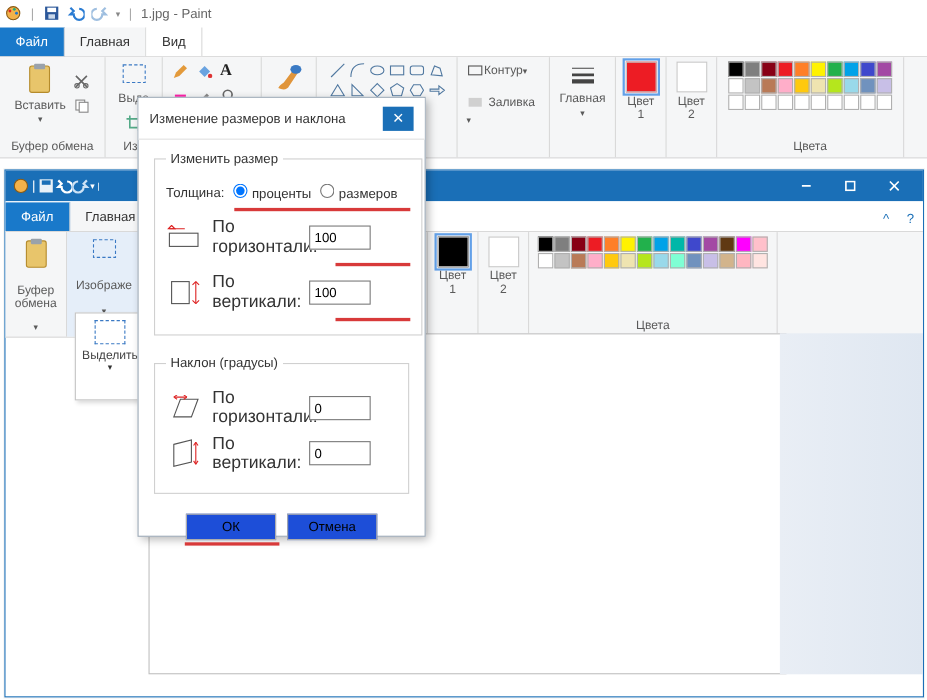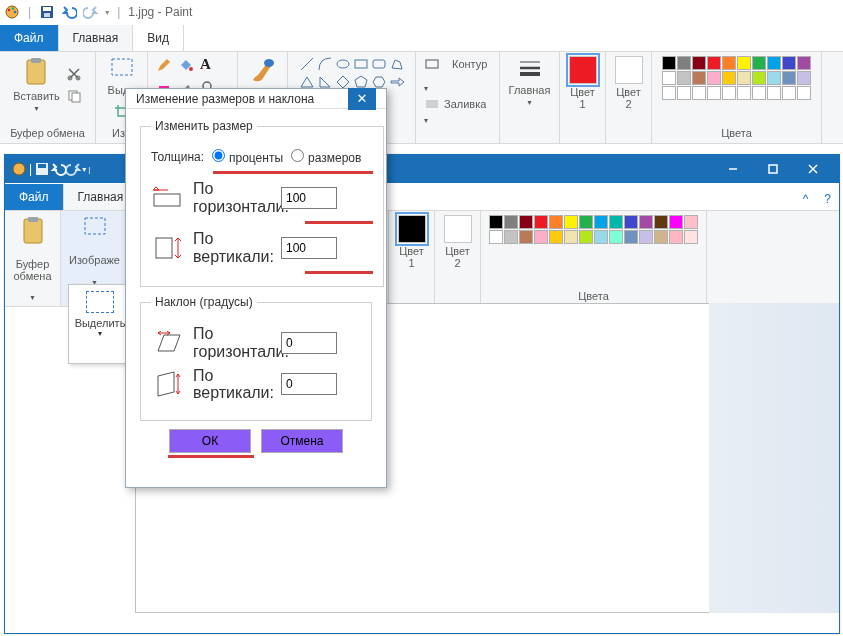--- a/index.html
+++ b/index.html
@@ -38,33 +38,33 @@
   .ribbon2 { height: 96px; display: flex; background: #f5f6f7; border-bottom: 1px solid #d9d9d9; }
 
   
   .popup { position: absolute; left: 68px; top: 284px; width: 64px; height: 80px; background: #fff; border: 1px solid #c5c5c5; display: flex; flex-direction: column; align-items: center; padding: 6px 0; box-shadow: 2px 2px 4px rgba(0,0,0,0.15); }
   .popup .sel { width: 28px; height: 22px; border: 1px dashed #3a79c4; }
   .popup .lbl { font-size: 11px; color: #444; margin-top: 4px; }
   .popup .dd { font-size: 8px; }
 
   
   .dialog { position: absolute; left: 125px; top: 88px; width: 262px; height: 400px; background: #fff; border: 1px solid #9aa7b5; box-shadow: 3px 3px 8px rgba(0,0,0,0.3); z-index: 50; }
-  .dialog .dlg-title { height: 20px; background: #fff; display: flex; align-items: center; padding: 0 10px; border-bottom: 1px solid #e0e0e0; }
+  .dialog .dlg-title { height: 38px; background: #fff; display: flex; align-items: center; padding: 0 10px; border-bottom: 1px solid #e0e0e0; }
   .dialog .dlg-title .x { margin-left: auto; width: 28px; height: 22px; background: #1a6fb7; color: #fff; display: flex; align-items: center; justify-content: center; font-size: 13px; }
   .dialog .body { padding: 10px 14px; }
-  .dialog fieldset { border: 1px solid #d0d0d0; padding: 10px 10px 12px 10px; margin-bottom: 8px; }
+  .dialog fieldset { border: 1px solid #d0d0d0; padding: 10px 10px 12px 10px; margin-bottom: 18px; }
   .dialog legend { padding: 0 4px; font-size: 12px; }
   .dialog .row { display: flex; align-items: center; gap: 8px; margin: 6px 0; }
   .dialog .row label { font-size: 12px; }
   .dialog .inlabel { width: 80px; font-size: 16px; line-height: 1.1; }
   .dialog input[type=text] { width: 56px; height: 22px; border: 1px solid #7a7a7a; padding: 0 4px; font-size: 12px; }
   .dialog .iconbox { width: 34px; height: 26px; display: flex; align-items: center; justify-content: center; }
   .dialog .redline { height: 3px; background: #d83a3a; }
   .dialog .buttons { display: flex; gap: 10px; justify-content: center; margin-top: 6px; }
-  .dialog button { width: 82px; height: 24px; background: #8b5cf6; border: 1px solid #adadad; font-size: 12px; }
+  .dialog button { width: 82px; height: 24px; background: #1d4ed8; border: 1px solid #adadad; font-size: 12px; }
   .dialog input[type=radio], .dialog input[type=checkbox] { margin-right: 4px; }
 
   
   .swatches { display: grid; grid-template-columns: repeat(10, 14px); grid-auto-rows: 14px; gap: 1px; }
   .swatches2 { display: grid; grid-template-columns: repeat(14, 14px); grid-auto-rows: 14px; gap: 1px; }
   .sw { border: 1px solid #b0b0b0; width: 14px; height: 14px; }
   .cbox { width: 28px; height: 28px; border: 1px solid #c8c8c8; display: block; }
   .cbox.sel { outline: 2px solid #62a0e8; outline-offset: 1px; }
 
   
@@ -269,21 +269,21 @@
           </svg>
         </span>
     </div>
     <div style="display:flex;gap:2px;margin-top:2px;">
       <span style="font-size:9px;">▾</span>
     </div>
     <div class="label">Фигуры</div>
   </div>
 
   <div class="group" style="width:84px;align-items:flex-start;">
-    <div class="icons-row" style="gap:12px;">
+    <div class="icons-row" style="gap:0;">
       <svg class="smicon" viewBox="0 0 16 16">
           <rect x="2" y="4" width="12" height="8" stroke="#555" fill="none"></rect>
         </svg>
       <span class="label">Контур</span>
       <span class="drop">▾</span>
     </div>
     <div class="icons-row" style="gap:4px;">
       <svg class="smicon" viewBox="0 0 16 16">
           <rect x="2" y="4" width="12" height="8" fill="#d0d0d0"></rect>
         </svg>

